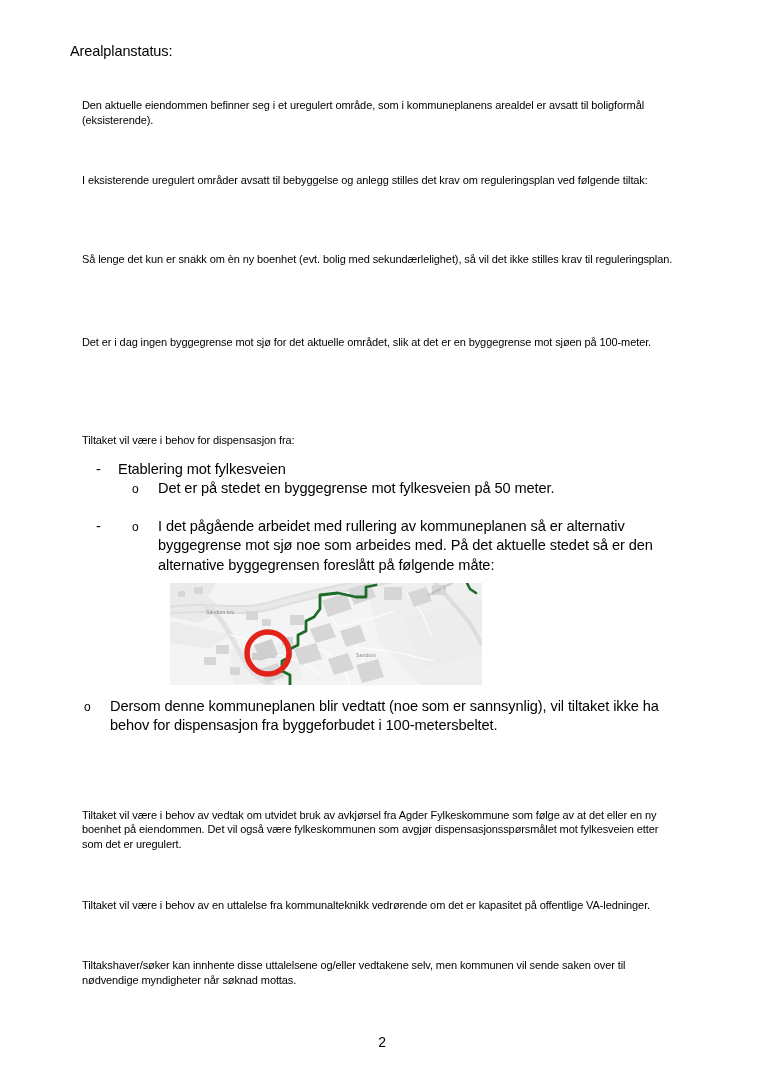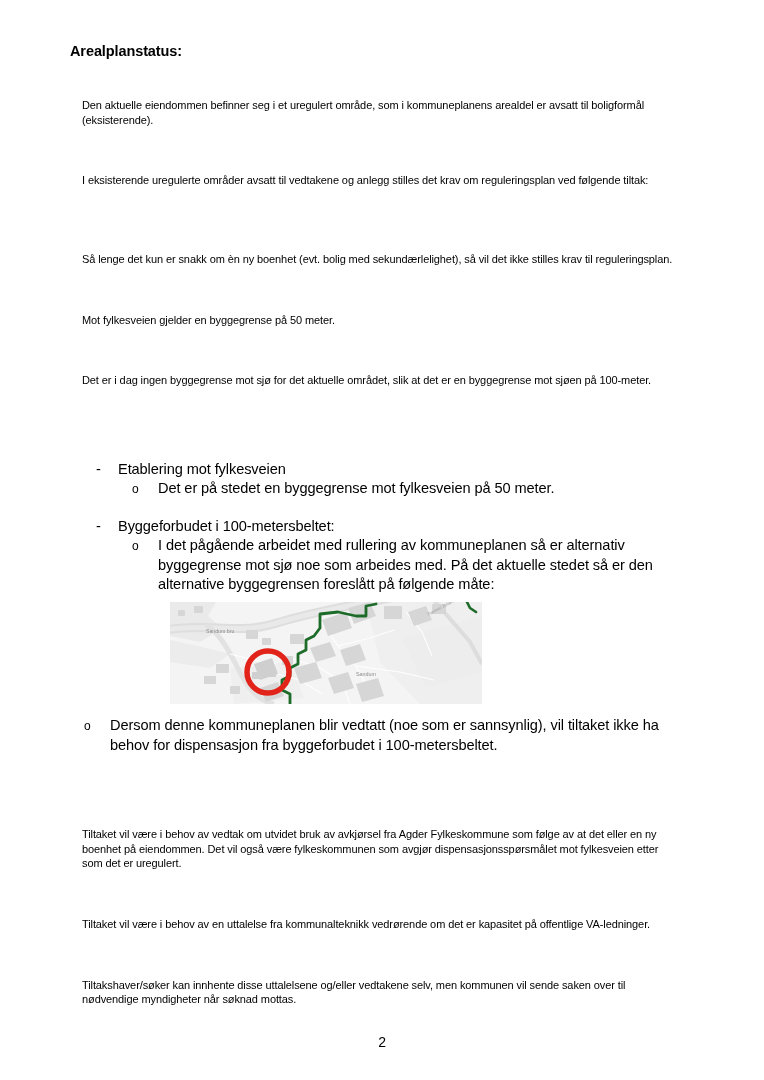--- a/index.html
+++ b/index.html
@@ -23,21 +23,21 @@
     box-sizing: border-box;
   }
   .content {
     position: absolute;
     left: 70px;
     top: 42px;
     width: 616px;
   }
   h2.section-heading {
     font-size: 14.5px;
-    font-weight: bold;
+    font-weight: normal;
     margin: 0 0 0 0;
     line-height: 1.25;
     letter-spacing: -0.1px;
   }
   p.body-text {
     font-size: 11px;
     line-height: 1.33;
     margin: 12px;
     letter-spacing: -0.1px;
   }
@@ -125,63 +125,62 @@
   <div class="content">
 
     <h2 class="section-heading">Arealplanstatus:</h2>
 
     <div class="gap-26"></div>
 
     <p class="body-text">Den aktuelle eiendommen befinner seg i et uregulert område, som i kommuneplanens arealdel er avsatt til boligformål (eksisterende).</p>
 
     <div class="gap-22"></div>
 
-    <p class="body-text">I eksisterende uregulerte områder avsatt til vedtakene og anlegg stilles det krav om reguleringsplan ved følgende tiltak:</p>
+    <p class="body-text">I eksisterende uregulert områder avsatt til bebyggelse og anlegg stilles det krav om reguleringsplan ved følgende tiltak:</p>
 
     <div class="gap-20"></div>
 
 
     <div class="gap-20"></div>
 
     <p class="body-text">Så lenge det kun er snakk om èn ny boenhet (evt. bolig med sekundærlelighet), så vil det ikke stilles krav til reguleringsplan.</p>
 
     <div class="gap-22"></div>
 
-    <p class="body-text">Mot fylkesveien gjelder en byggegrense på 50 meter.</p>
 
     <div class="gap-22"></div>
 
     <p class="body-text">Det er i dag ingen byggegrense mot sjø for det aktuelle området, slik at det er en byggegrense mot sjøen på 100-meter.</p>
 
     <div class="gap-34"></div>
 
 
     <div class="gap-26"></div>
 
+    <p class="body-text">Tiltaket vil være i behov for dispensasjon fra:</p>
 
     <ul class="dash-list">
       <li>
         <span class="dash-marker">-</span>
         <span>Etablering mot fylkesveien</span>
 
         <ul class="circle-list sub-wrap">
           <li>
             <span class="circ-marker">o</span>
             <span>Det er på stedet en byggegrense mot fylkesveien på 50 meter.</span>
           </li>
         </ul>
       </li>
     </ul>
 
     <div class="gap-18"></div>
 
     <ul class="dash-list">
       <li>
         <span class="dash-marker">-</span>
-        <span>Byggeforbudet i 100-metersbeltet:</span>
 
         <ul class="circle-list sub-wrap">
           <li>
             <span class="circ-marker">o</span>
             <span>I det pågående arbeidet med rullering av kommuneplanen så er alternativ byggegrense mot sjø noe som arbeides med. På det aktuelle stedet så er den alternative byggegrensen foreslått på følgende måte:</span>
           </li>
         </ul>
       </li>
     </ul>
 

